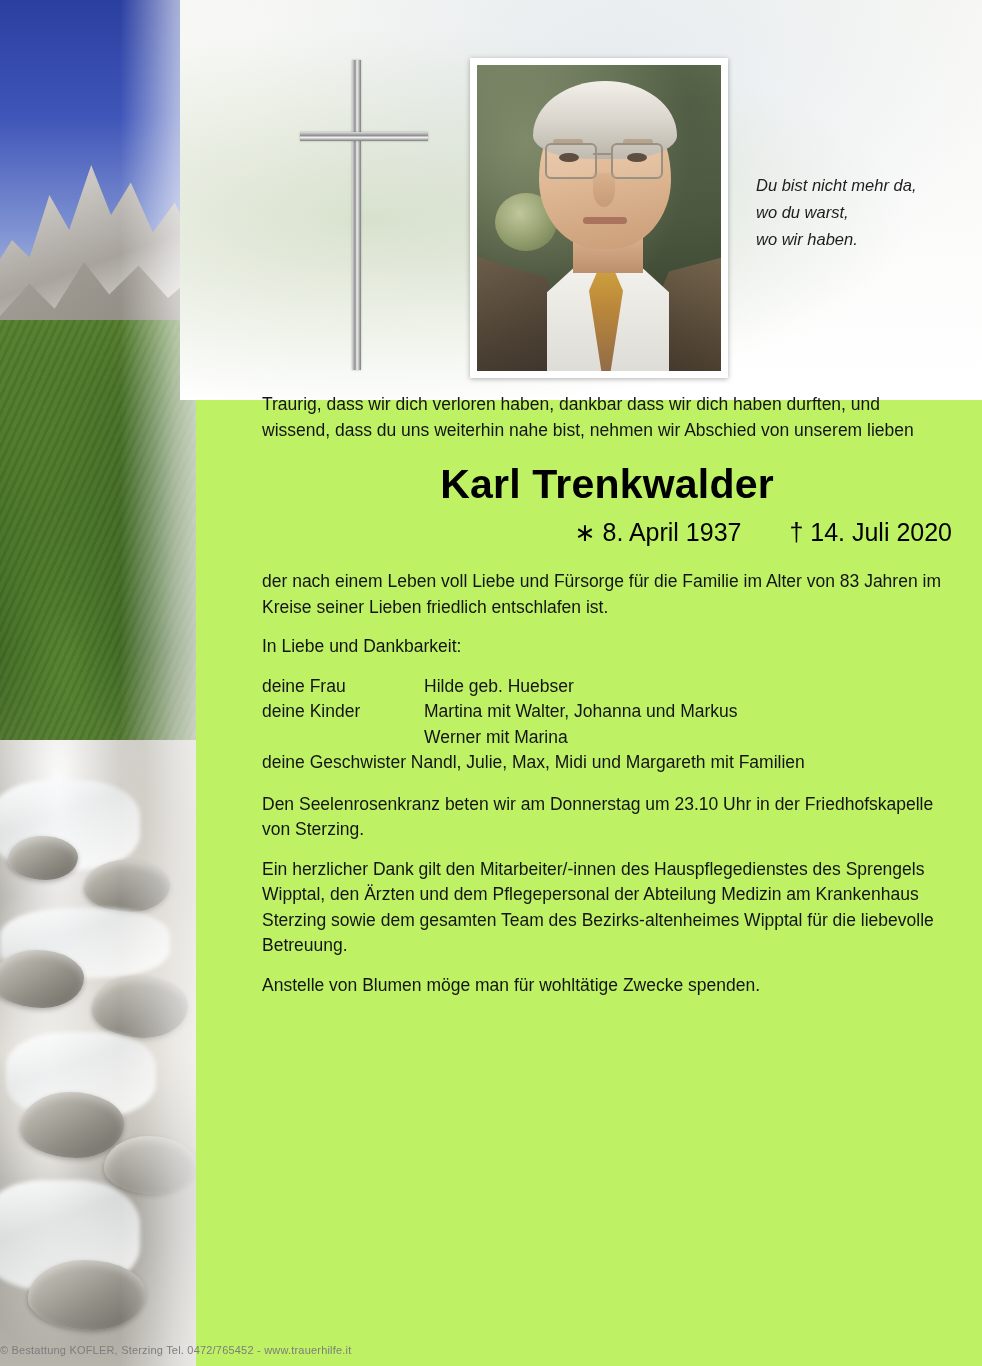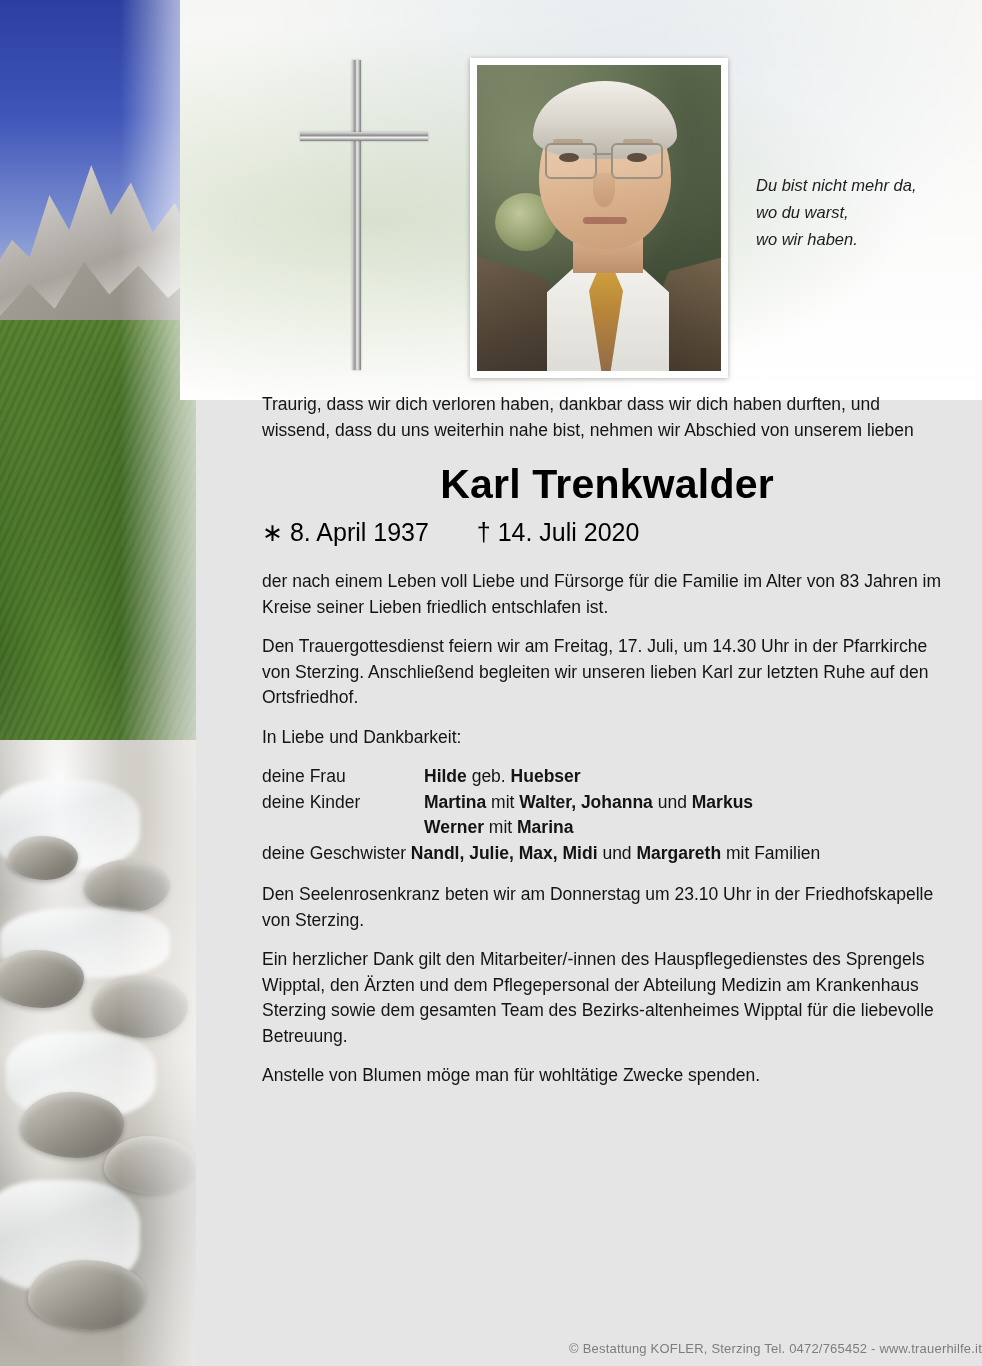--- a/index.html
+++ b/index.html
@@ -11,21 +11,21 @@
     width: 982px;
     height: 1366px;
     font-family: "Liberation Sans", sans-serif;
     overflow: hidden;
     position: relative;
   }
 
   .card {
     position: absolute;
     inset: 0;
-    background: #e5e5e5;
+    background: #bef264;
     overflow: hidden;
   }
 
   
   .left-strip {
     position: absolute;
     left: 0;
     top: 0;
     width: 196px;
     height: 1366px;
@@ -238,45 +238,45 @@
   .name {
     text-align: center;
     font-size: 41px;
     line-height: 50px;
     font-weight: bold;
     letter-spacing: .2px;
     margin: 16px 0 6px 0;
     color: #000;
   }
   .dates {
-    text-align: left;
+    text-align: right;
     font-size: 25px;
     line-height: 34px;
     margin: 0 0 20px 0;
     color: #000;
   }
   .dates .gap { display: inline-block; width: 34px; }
 
   .place {
     font-weight: bold;
     margin: 0 0 20px 0;
     font-size: 17.5px;
   }
 
   .family { margin: 0 0 16px 0; }
   .fam-row { display: block; white-space: nowrap; }
   .fam-label { display: inline-block; width: 162px; }
   .fam-indent { display: inline-block; width: 162px; }
-  .b { font-weight: bold; margin-top: 44px; }
+  .b { font-weight: normal; margin-top: 44px; }
 
   .footer {
     position: absolute;
     left: 0; right: 0; bottom: 10px;
-    text-align: right;
-    font-size: 13px;
+    text-align: left;
+    font-size: 11px;
     color: #7d7d7d;
     letter-spacing: .2px;
   }
 </style>
 </head>
 <body>
 
 <div class="card">
 
   <div class="left-strip">
@@ -345,21 +345,20 @@
     <div class="name">Karl Trenkwalder</div>
 
     <div class="dates">
       <span>∗ 8. April 1937</span>
       <span class="gap"></span>
       <span>† 14. Juli 2020</span>
     </div>
 
     <p class="para">der nach einem Leben voll Liebe und Fürsorge für die Familie im Alter von 83 Jahren im Kreise seiner Lieben friedlich entschlafen ist.</p>
 
-    <p class="para">Den Trauergottesdienst feiern wir am Freitag, 17. Juli, um 14.30 Uhr in der Pfarrkirche von Sterzing. Anschließend begleiten wir unseren lieben Karl zur letzten Ruhe auf den Ortsfriedhof.</p>
 
 
     <p class="para">In Liebe und Dankbarkeit:</p>
 
     <div class="family">
       <div class="fam-row">
         <span class="fam-label">deine Frau</span><span class="b">Hilde</span><span> geb. </span><span class="b">Huebser</span>
       </div>
       <div class="fam-row">
         <span class="fam-label">deine Kinder</span><span class="b">Martina</span><span> mit </span><span class="b">Walter, Johanna</span><span> und </span><span class="b">Markus</span>

